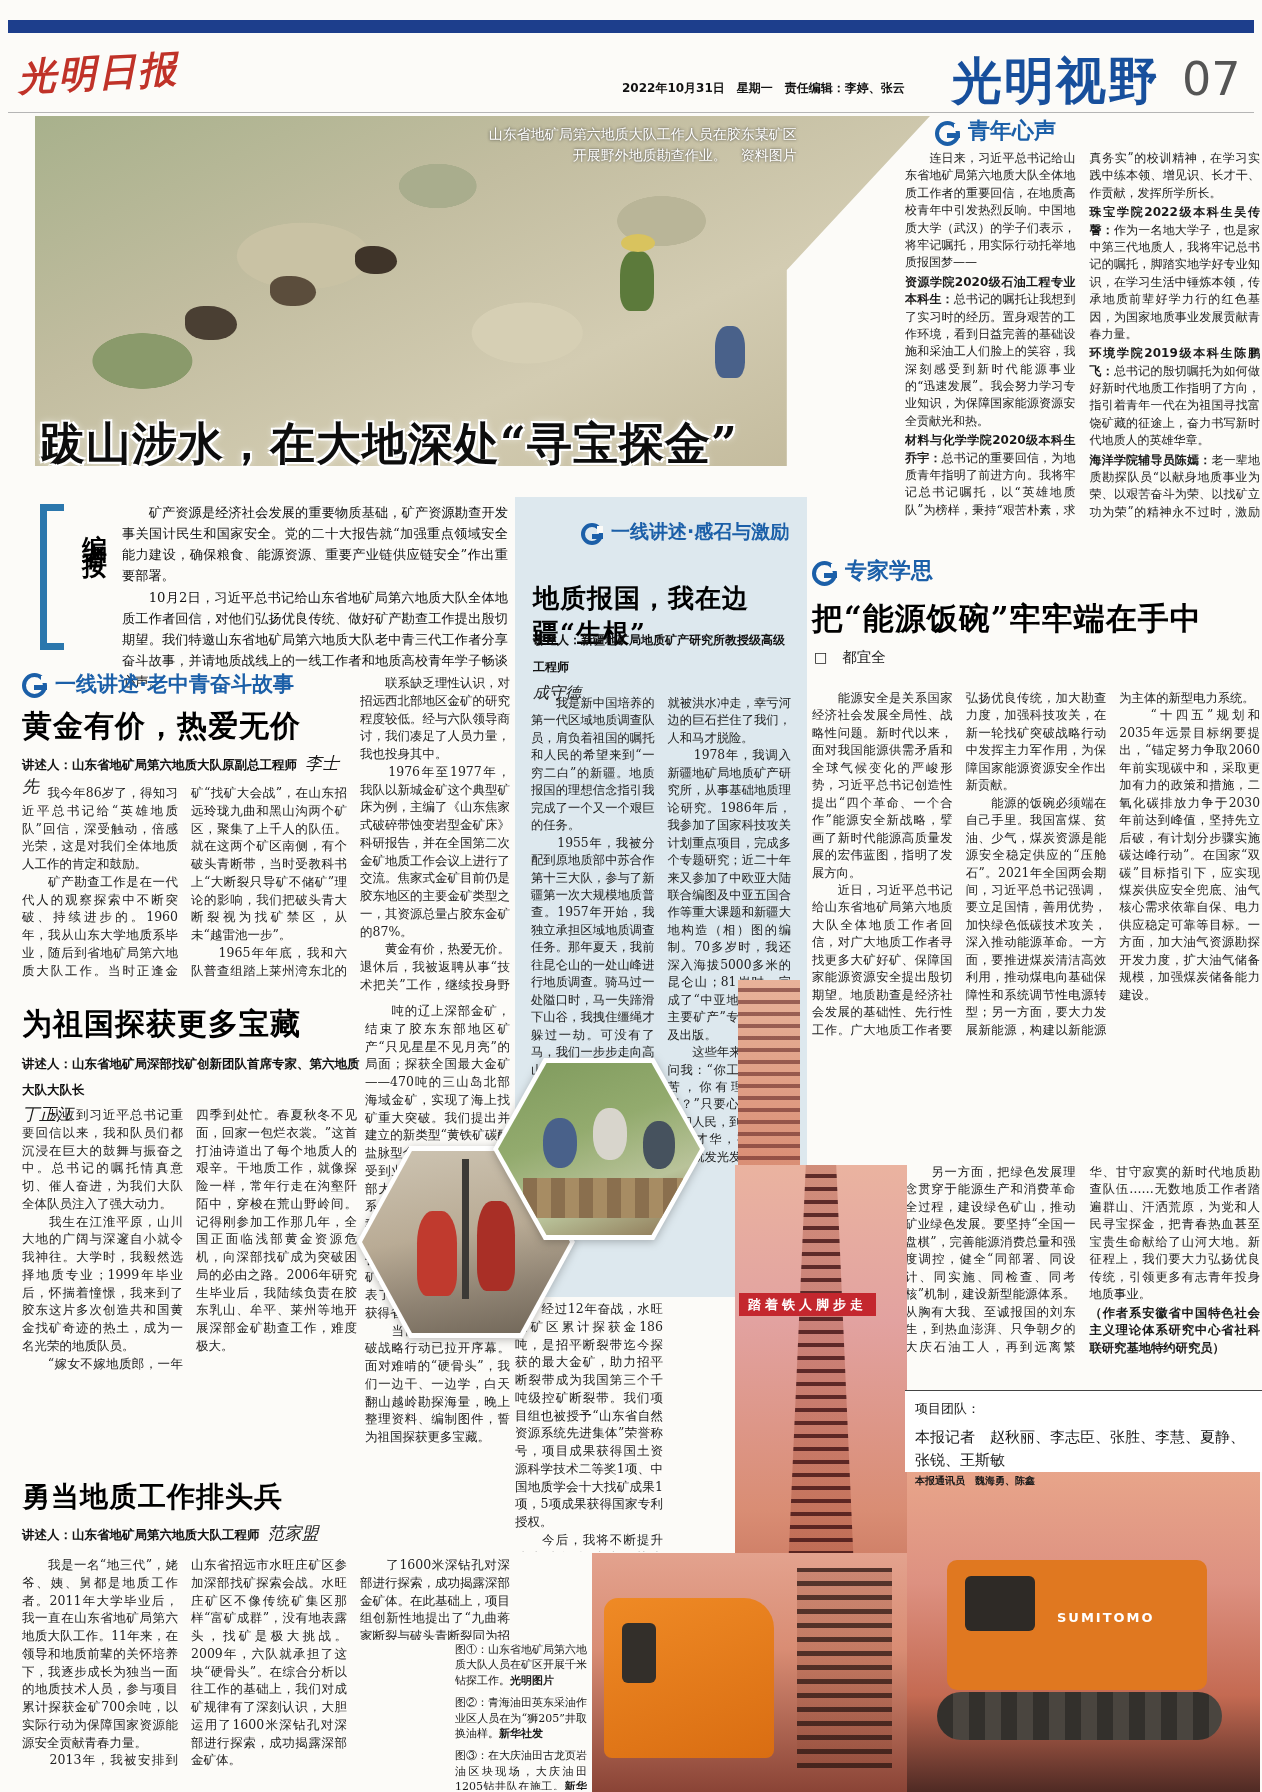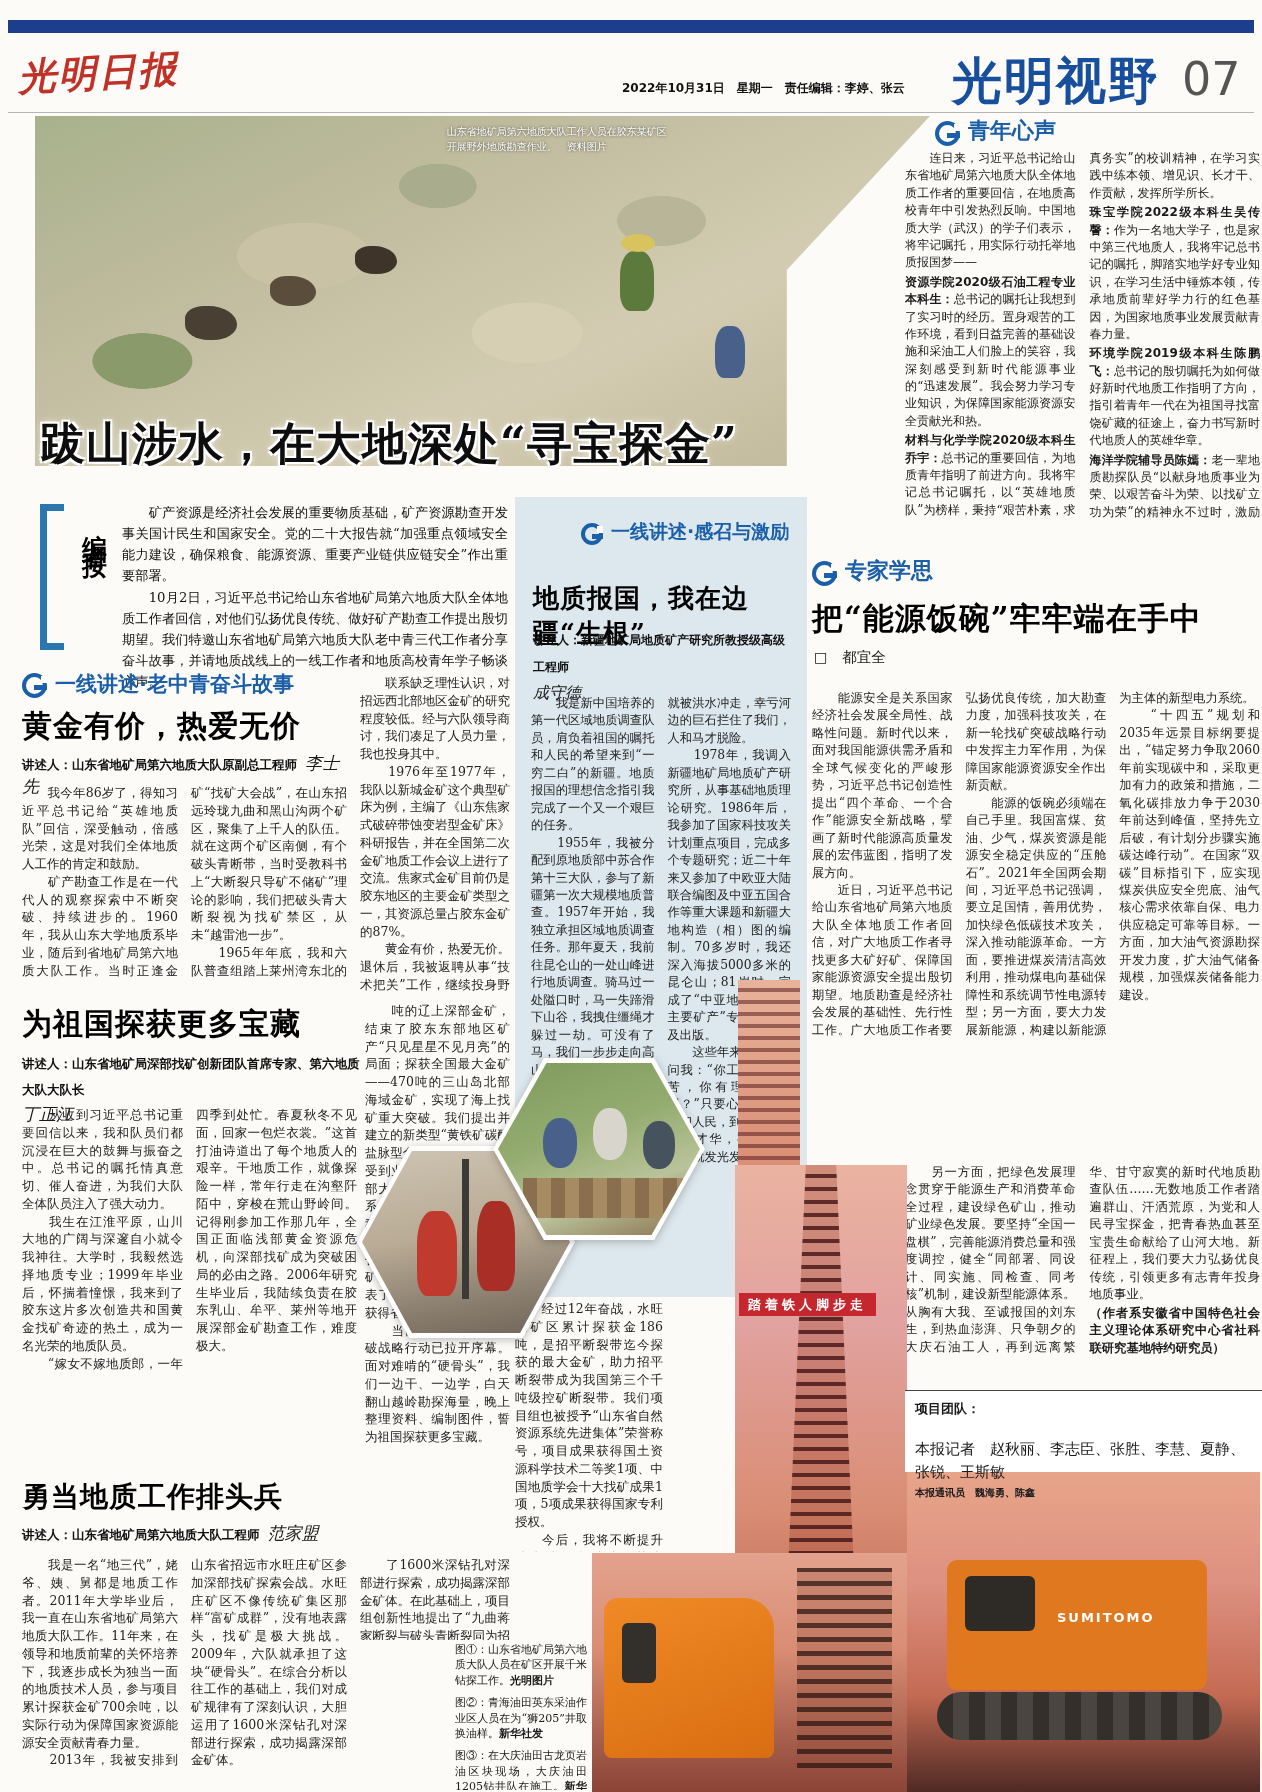--- a/index.html
+++ b/index.html
@@ -45,21 +45,21 @@
     radial-gradient(100px 55px at 55% 62%,#d6cfb4 0 55%,transparent 56%),
     radial-gradient(80px 45px at 70% 30%,#b9b598 0 55%,transparent 56%),
     radial-gradient(70px 40px at 45% 20%,#a9ad8d 0 55%,transparent 56%),
     linear-gradient(155deg,#a8b18c 0%,#c2bda0 35%,#d3ccb2 65%,#bfb697 100%)">
   <div class="abs" style="left:150px;top:190px;width:52px;height:34px;background:#4a3f33;border-radius:40% 60% 50% 50%"></div>
   <div class="abs" style="left:235px;top:160px;width:46px;height:30px;background:#5b4d3c;border-radius:40% 60% 50% 50%"></div>
   <div class="abs" style="left:320px;top:130px;width:42px;height:28px;background:#3f3429;border-radius:40% 60% 50% 50%"></div>
   <div class="abs" style="left:585px;top:135px;width:34px;height:60px;background:#5c7a3b;border-radius:40% 40% 30% 30%"></div>
   <div class="abs" style="left:586px;top:118px;width:34px;height:18px;background:#d9c35e;border-radius:50%"></div>
   <div class="abs" style="left:680px;top:210px;width:30px;height:52px;background:#49618a;border-radius:40% 40% 30% 30%"></div>
-  <div class="abs pre" style="left:46%;top:8px;width:350px;color:#fff;font-size:10px;line-height:1.5;font-family:'DejaVu Sans','Liberation Sans',sans-serif;text-shadow:0 0 3px #333">山东省地矿局第六地质大队工作人员在胶东某矿区
+  <div class="abs pre" style="left:46%;top:8px;width:350px;text-align:right;color:#fff;font-size:14px;line-height:1.5;font-family:'DejaVu Sans','Liberation Sans',sans-serif;text-shadow:0 0 3px #333">山东省地矿局第六地质大队工作人员在胶东某矿区
 开展野外地质勘查作业。　资料图片</div>
 </div>
 <div class="abs" style="left:40px;top:414px;width:745px;font-size:45px;font-weight:900;letter-spacing:1px;color:#0d0d0d;
   text-shadow:-2px -2px 0 #fff,2px -2px 0 #fff,-2px 2px 0 #fff,2px 2px 0 #fff,0 0 8px #fff">跋山涉水，在大地深处“寻宝探金”</div>
 
 <div class="abs" style="left:36px;top:498px;width:474px;height:170px">
   <div class="abs" style="left:4px;top:6px;width:24px;height:146px;border-left:7px solid #2b77ad;border-top:7px solid #2b77ad;border-bottom:7px solid #2b77ad"></div>
   <div class="abs" style="left:42px;top:16px;writing-mode:vertical-rl;font-size:25px;font-weight:900;letter-spacing:9px;color:#000">编者按</div>
   <div class="abs pre" style="left:86px;top:4px;width:386px;font-size:13.2px;line-height:1.6;color:#111">　　矿产资源是经济社会发展的重要物质基础，矿产资源勘查开发事关国计民生和国家安全。党的二十大报告就“加强重点领域安全能力建设，确保粮食、能源资源、重要产业链供应链安全”作出重要部署。
 　　10月2日，习近平总书记给山东省地矿局第六地质大队全体地质工作者回信，对他们弘扬优良传统、做好矿产勘查工作提出殷切期望。我们特邀山东省地矿局第六地质大队老中青三代工作者分享奋斗故事，并请地质战线上的一线工作者和地质高校青年学子畅谈心声。</div>
@@ -198,20 +198,20 @@
   </div>
   <div class="abs" style="left:30px;top:222px;width:285px;height:48px;background:repeating-linear-gradient(90deg,#33302c 0 16px,#4a453f 16px 32px);border-radius:24px"></div>
 </div>
 <div class="abs" style="left:592px;top:1553px;width:315px;height:239px;background:linear-gradient(180deg,#e3a28e 0%,#d98d74 40%,#8a4436 100%)">
   <div class="abs" style="left:12px;top:45px;width:170px;height:160px;background:linear-gradient(160deg,#ef8a25,#d96d12);border-radius:14px 30px 8px 8px"></div>
   <div class="abs" style="left:30px;top:70px;width:34px;height:60px;background:#332f2a;border-radius:6px"></div>
   <div class="abs" style="left:205px;top:15px;width:95px;height:200px;background:repeating-linear-gradient(0deg,rgba(50,25,20,.8) 0 5px,rgba(150,80,60,.3) 5px 14px)"></div>
 </div>
 
 <div class="abs" style="left:905px;top:1390px;width:357px;height:82px;background:#fff;border-top:1px solid #444;padding:9px 10px 0 10px;z-index:5">
-  <div class="sans" style="font-size:13px;font-weight:bold;margin-bottom:20px">项目团队：</div>
+  <div class="sans" style="font-size:13px;font-weight:normal;margin-bottom:8px">项目团队：</div>
   <div style="font-size:15px;font-weight:normal;line-height:1.55">
     <span>本报记者</span>　<span>赵秋丽、李志臣、张胜、李慧、夏静、张锐、王斯敏</span>
   </div>
   <div style="font-size:10px;font-weight:bold;line-height:1.55">
     <span>本报通讯员</span>　<span>魏海勇、陈鑫</span>
   </div>
 </div>
 
 </body></html>

